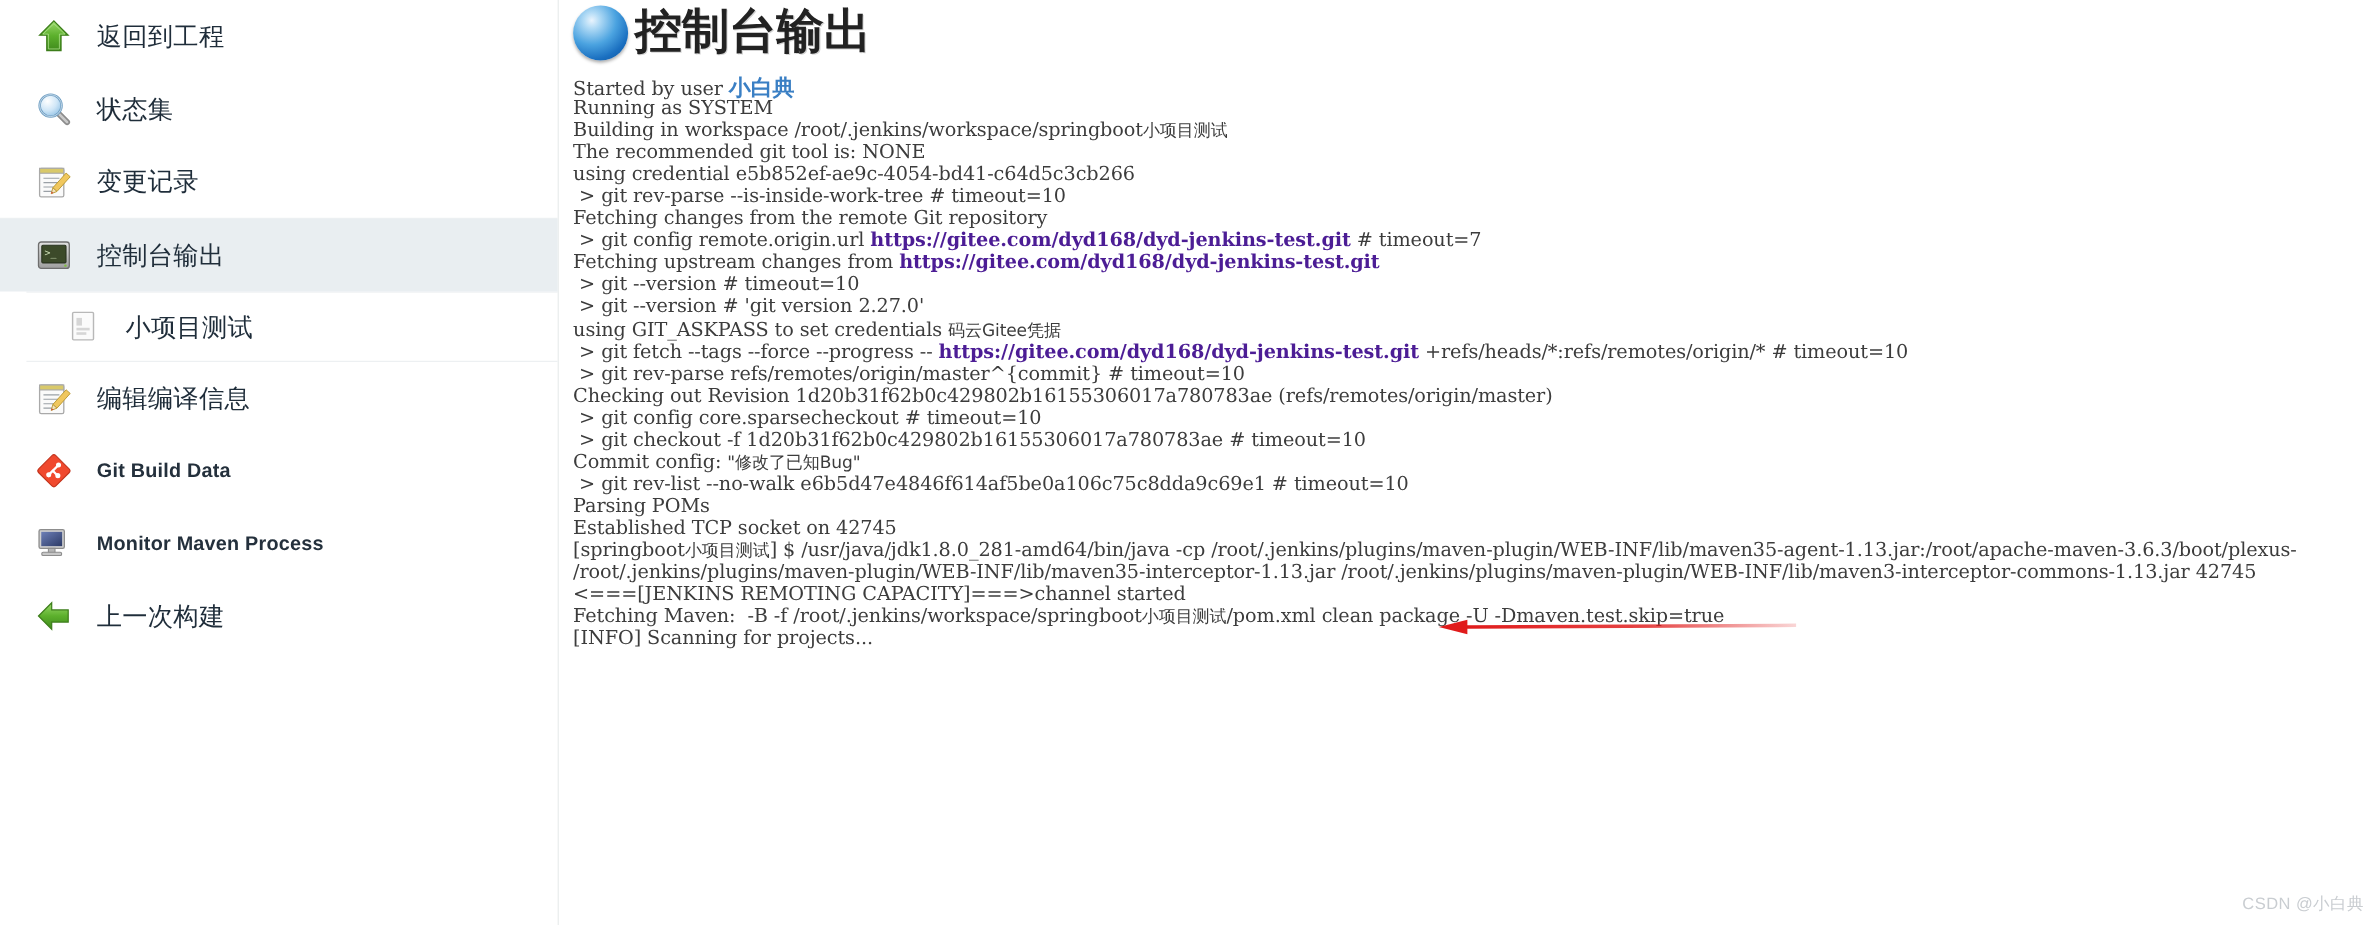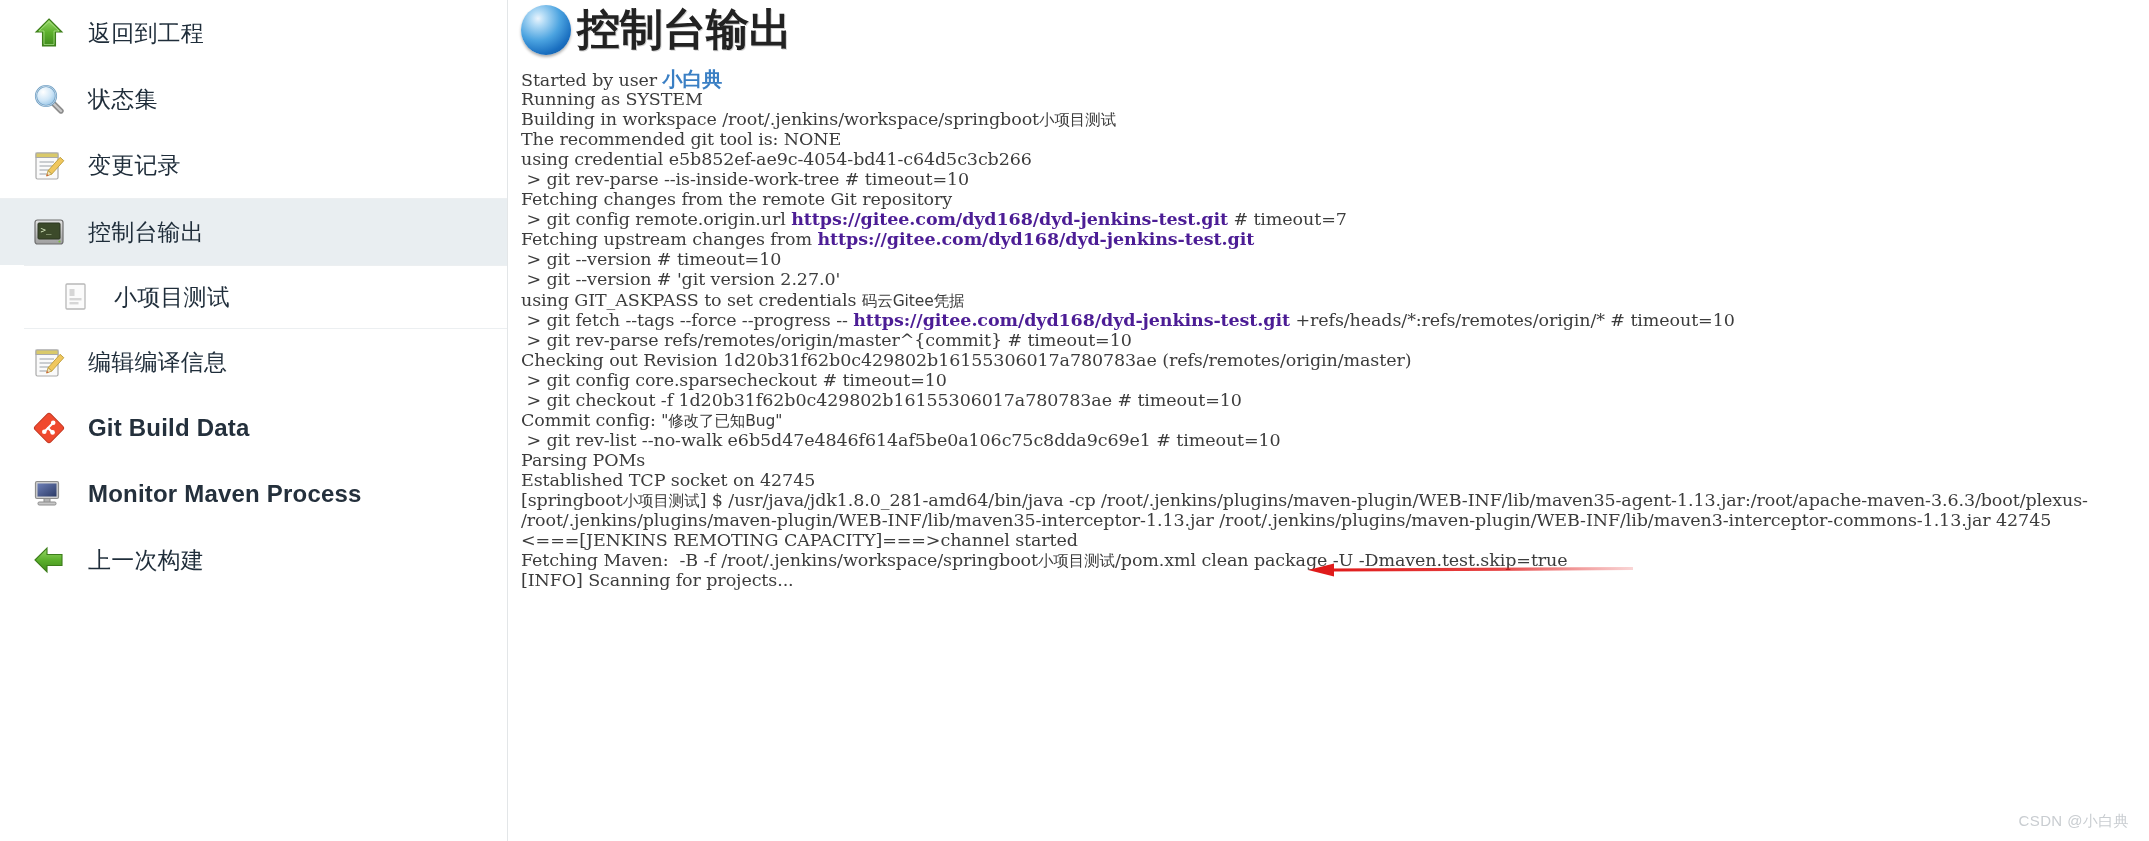--- a/index.html
+++ b/index.html
@@ -49,21 +49,21 @@
   }
   .nav-icon.small { width: 28px; height: 30px; flex: 0 0 28px; margin-right: 24px;}
   .nav-label {
     font-size: 23px;
     color: #1f2d3a;
     letter-spacing: 0.2px;
     white-space: nowrap;
   }
   .nav-label.latin {
     font-weight: bold;
-    font-size: 24px;
+    font-size: 18px;
     color: #24303c;
   }
   .nav-sep {
     height: 1px;
     background: #eceff1;
     margin: 0;
   }
   .nav-sep.inset { margin-left: 24px; margin-right: 0; }
 
   
@@ -121,21 +121,21 @@
     left: 800px;
     top: 562px;
     width: 325px;
     height: 16px;
     pointer-events: none;
   }
 
   
   #watermark {
     position: absolute;
-    right: 20px;
+    right: 0;
     bottom: 10px;
     font-size: 15px;
     color: #c9cdd1;
     font-family: "Liberation Sans", sans-serif;
     letter-spacing: 0.4px;
     white-space: nowrap;
   }
 </style>
 </head>
 <body>

